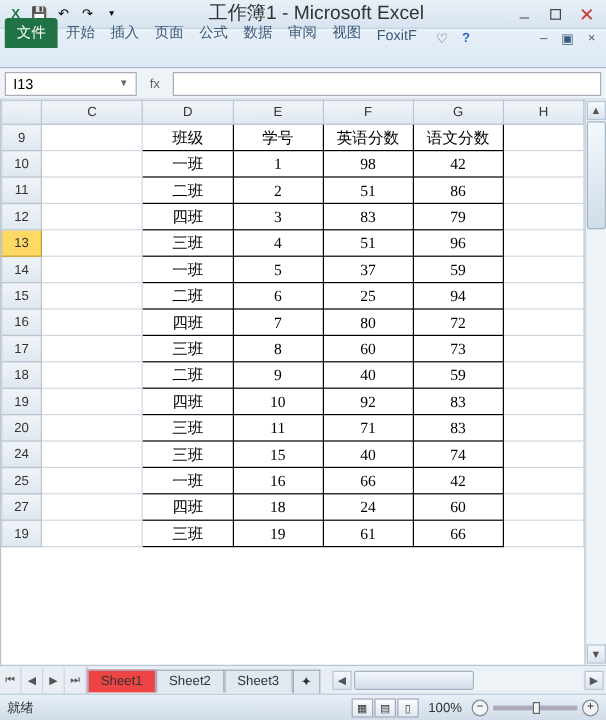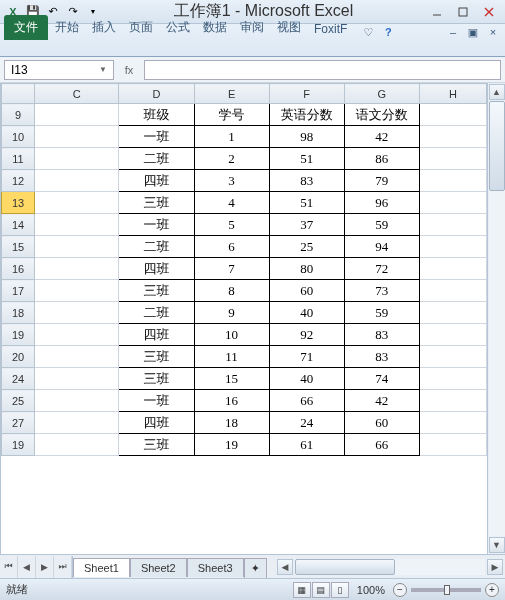--- a/index.html
+++ b/index.html
@@ -31,21 +31,21 @@
 td.rowh.sel { background: #ffd966; border-color: #c0a030; }
 td.cell { border: 1px solid #d0d7e0; height: 22px; font-size: 13px; text-align: center; font-family: "SimSun", serif; }
 td.cell.bordered { border: 1px solid #000; }
 .vscroll { width: 18px; background: #e8eef4; border-left: 1px solid #b5c5d5; display: flex; flex-direction: column; align-items: center; }
 .vscroll .arrow { width: 16px; height: 16px; display: flex; align-items: center; justify-content: center; cursor: pointer; font-size: 9px; color: #555; border: 1px solid #b5c5d5; background: linear-gradient(#f4f8fc,#dce4ec); margin: 1px 0; }
 .vscroll .track { flex: 1; width: 16px; background: #eef3f8; position: relative; }
 .vscroll .thumb { position: absolute; top: 0; left: 0; width: 16px; height: 90px; background: linear-gradient(#f4f8fc,#d0dce8); border: 1px solid #a5b5c5; border-radius: 2px; cursor: pointer; }
 .sheetbar { height: 24px; display: flex; align-items: center; background: #e8eef4; border-top: 1px solid #b5c5d5; font-size: 11px; }
 .sheetnav { display: flex; border-right: 1px solid #b5c5d5; }
 .sheetnav span { width: 18px; height: 22px; display: inline-flex; align-items: center; justify-content: center; cursor: pointer; color: #555; font-size: 9px; border-right: 1px solid #ccd6e0; }
-.sheettab { padding: 3px 10px; background: #ffffff; border: 1px solid #aab; border-bottom: none; margin-top: 2px; cursor: pointer; font-size: 11px; color: #333; }
+.sheettab { padding: 3px 10px; background: #ef4444; border: 1px solid #aab; border-bottom: none; margin-top: 2px; cursor: pointer; font-size: 11px; color: #333; }
 .sheettab.inactive { background: #e0e8f0; }
 .sheettab.new { padding: 3px 6px; }
 .hscroll { flex: 1; display: flex; align-items: center; padding: 0 2px; gap: 2px; margin-left: 8px; }
 .hscroll .harrow { width: 16px; height: 16px; border: 1px solid #b5c5d5; background: linear-gradient(#f4f8fc,#dce4ec); display: flex; align-items: center; justify-content: center; cursor: pointer; font-size: 9px; color: #555; }
 .hscroll .htrack { flex: 1; height: 16px; background: #eef3f8; position: relative; }
 .hscroll .hthumb { position: absolute; left: 0; top: 0; height: 16px; width: 100px; background: linear-gradient(#f4f8fc,#d0dce8); border: 1px solid #a5b5c5; border-radius: 2px; cursor: pointer; }
 .statusbar { height: 22px; background: linear-gradient(#e8f0f8,#d0dce8); border-top: 1px solid #b5c5d5; display: flex; align-items: center; font-size: 11px; padding: 0 6px; gap: 8px; color: #333; }
 .statusbar .spacer { flex: 1; }
 .viewbtns { display: flex; gap: 1px; }
 .viewbtns span { width: 18px; height: 16px; border: 1px solid #aab; background: linear-gradient(#fafcff,#e0e8f0); cursor: pointer; display: inline-flex; align-items: center; justify-content: center; font-size: 9px; }

